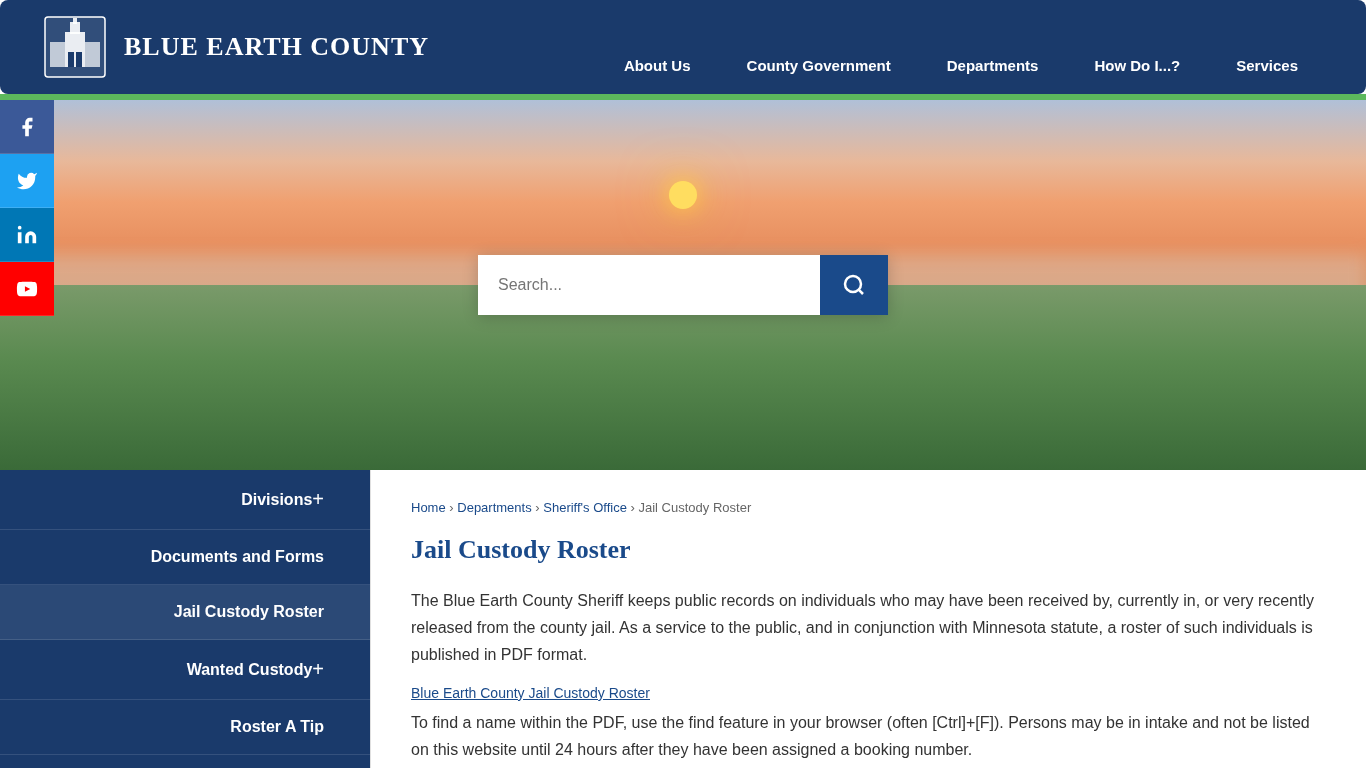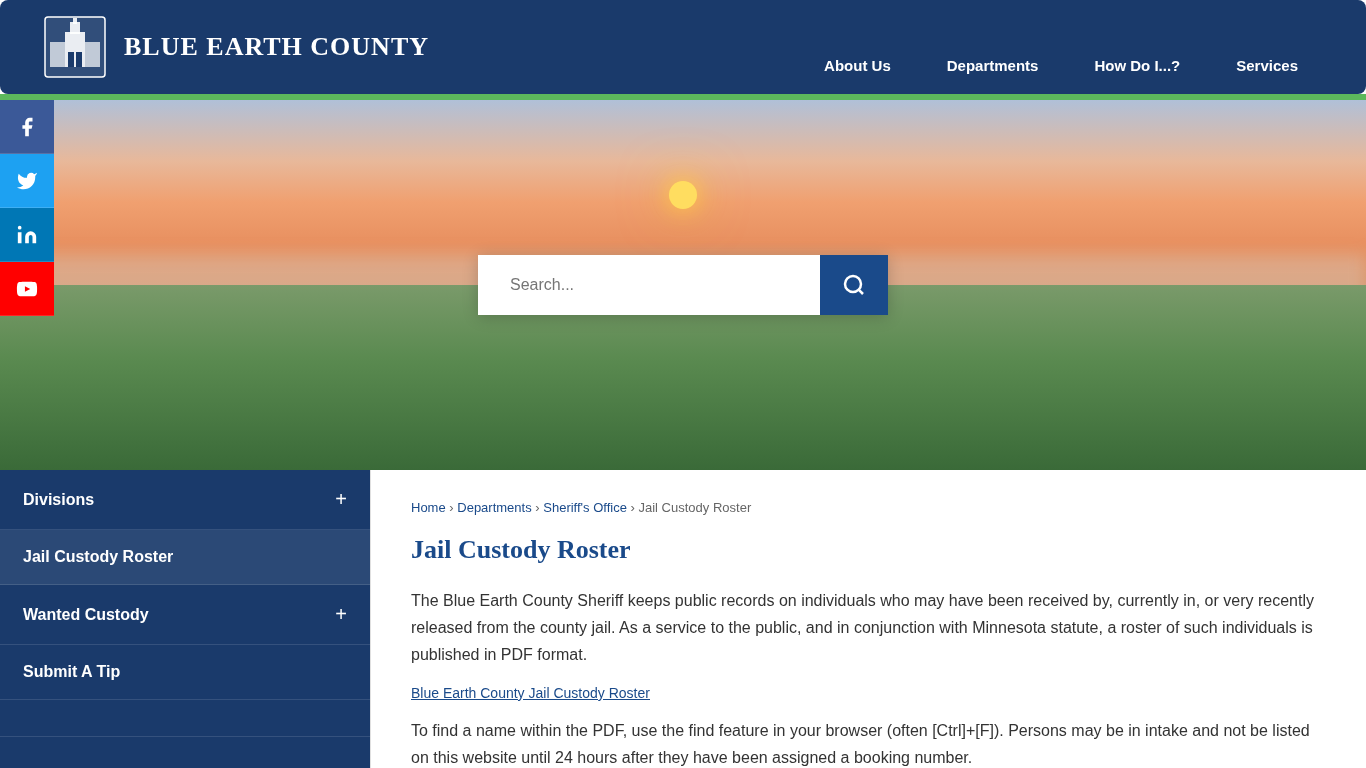--- a/index.html
+++ b/index.html
@@ -132,21 +132,21 @@
       display: flex;
       width: 410px;
       height: 60px;
       background: white;
       box-shadow: 0 2px 15px rgba(0,0,0,0.2);
     }
     .search-input {
       flex: 1;
       border: none;
       outline: none;
-      padding: 0 32px;
+      padding: 0 20px;
       font-size: 16px;
       color: #999;
     }
     .search-button {
       width: 68px;
       background: #1a4a8a;
       border: none;
       cursor: pointer;
       display: flex;
       align-items: center;
@@ -190,22 +190,22 @@
     
     .sidebar {
       width: 370px;
       min-width: 370px;
       background: #1a3a6b;
       padding-top: 0;
     }
     .sidebar-item {
       display: flex;
       align-items: center;
-      justify-content: space-between;
-      padding: 18px 23px;
+      justify-content: flex-end;
+      padding: 18px 46px;
       color: white;
       font-size: 16px;
       font-weight: 600;
       cursor: pointer;
       border-bottom: 1px solid rgba(255,255,255,0.12);
       text-decoration: none;
     }
     .sidebar-item.active { background: rgba(255,255,255,0.08); }
     .sidebar-plus {
       font-size: 20px;
@@ -266,20 +266,21 @@
       <rect x="33" y="6" width="4" height="6" fill="white" opacity="0.9"></rect>
       <rect x="10" y="30" width="15" height="25" fill="white" opacity="0.7"></rect>
       <rect x="45" y="30" width="15" height="25" fill="white" opacity="0.7"></rect>
       <rect x="28" y="40" width="6" height="15" fill="#1a3a6b"></rect>
       <rect x="36" y="40" width="6" height="15" fill="#1a3a6b"></rect>
     </svg>
     <span class="logo-text">Blue Earth County</span>
   </div>
   <nav class="nav">
     <a class="nav-item">About Us</a>
+    <a class="nav-item">County Government</a>
     <a class="nav-item">Departments</a>
     <a class="nav-item">How Do I...?</a>
     <a class="nav-item">Services</a>
   </nav>
 </header>
 
 <div class="green-bar"></div>
 
 <div class="hero">
   <div class="hero-sky"></div>
@@ -323,29 +324,32 @@
   </div>
 </div>
 
 <div class="content-wrapper">
 
   <aside class="sidebar">
     <a class="sidebar-item">
       <span>Divisions</span>
       <span class="sidebar-plus">+</span>
     </a>
+    <a class="sidebar-item">
+      <span>Documents and Forms</span>
+    </a>
     <a class="sidebar-item active">
       <span>Jail Custody Roster</span>
     </a>
     <a class="sidebar-item">
       <span>Wanted Custody</span>
       <span class="sidebar-plus">+</span>
     </a>
     <a class="sidebar-item">
-      <span>Submit A Tip</span>
+      <span>Roster A Tip</span>
     </a>
     <a class="sidebar-item">
       
       
     </a>
   </aside>
 
   <main class="main-content">
 
     <div class="breadcrumb">
@@ -355,20 +359,20 @@
       <span> › </span>
       <a href="#">Sheriff's Office</a>
       <span> › </span>
       <span>Jail Custody Roster</span>
     </div>
 
     <h1 class="page-title">Jail Custody Roster</h1>
 
     <p class="content-text">The Blue Earth County Sheriff keeps public records on individuals who may have been received by, currently in, or very recently released from the county jail. As a service to the public, and in conjunction with Minnesota statute, a roster of such individuals is published in PDF format.</p>
 
-    <p style="margin-bottom: 16px; text-decoration: underline;">
+    <p style="margin-bottom: 8px; text-decoration: underline;">
       <a class="content-link" href="#">Blue Earth County Jail Custody Roster</a>
     </p>
 
     <p class="content-text">To find a name within the PDF, use the find feature in your browser (often [Ctrl]+[F]). Persons may be in intake and not be listed on this website until 24 hours after they have been assigned a booking number.</p>
 
   </main>
 </div>
 
 </body></html>

